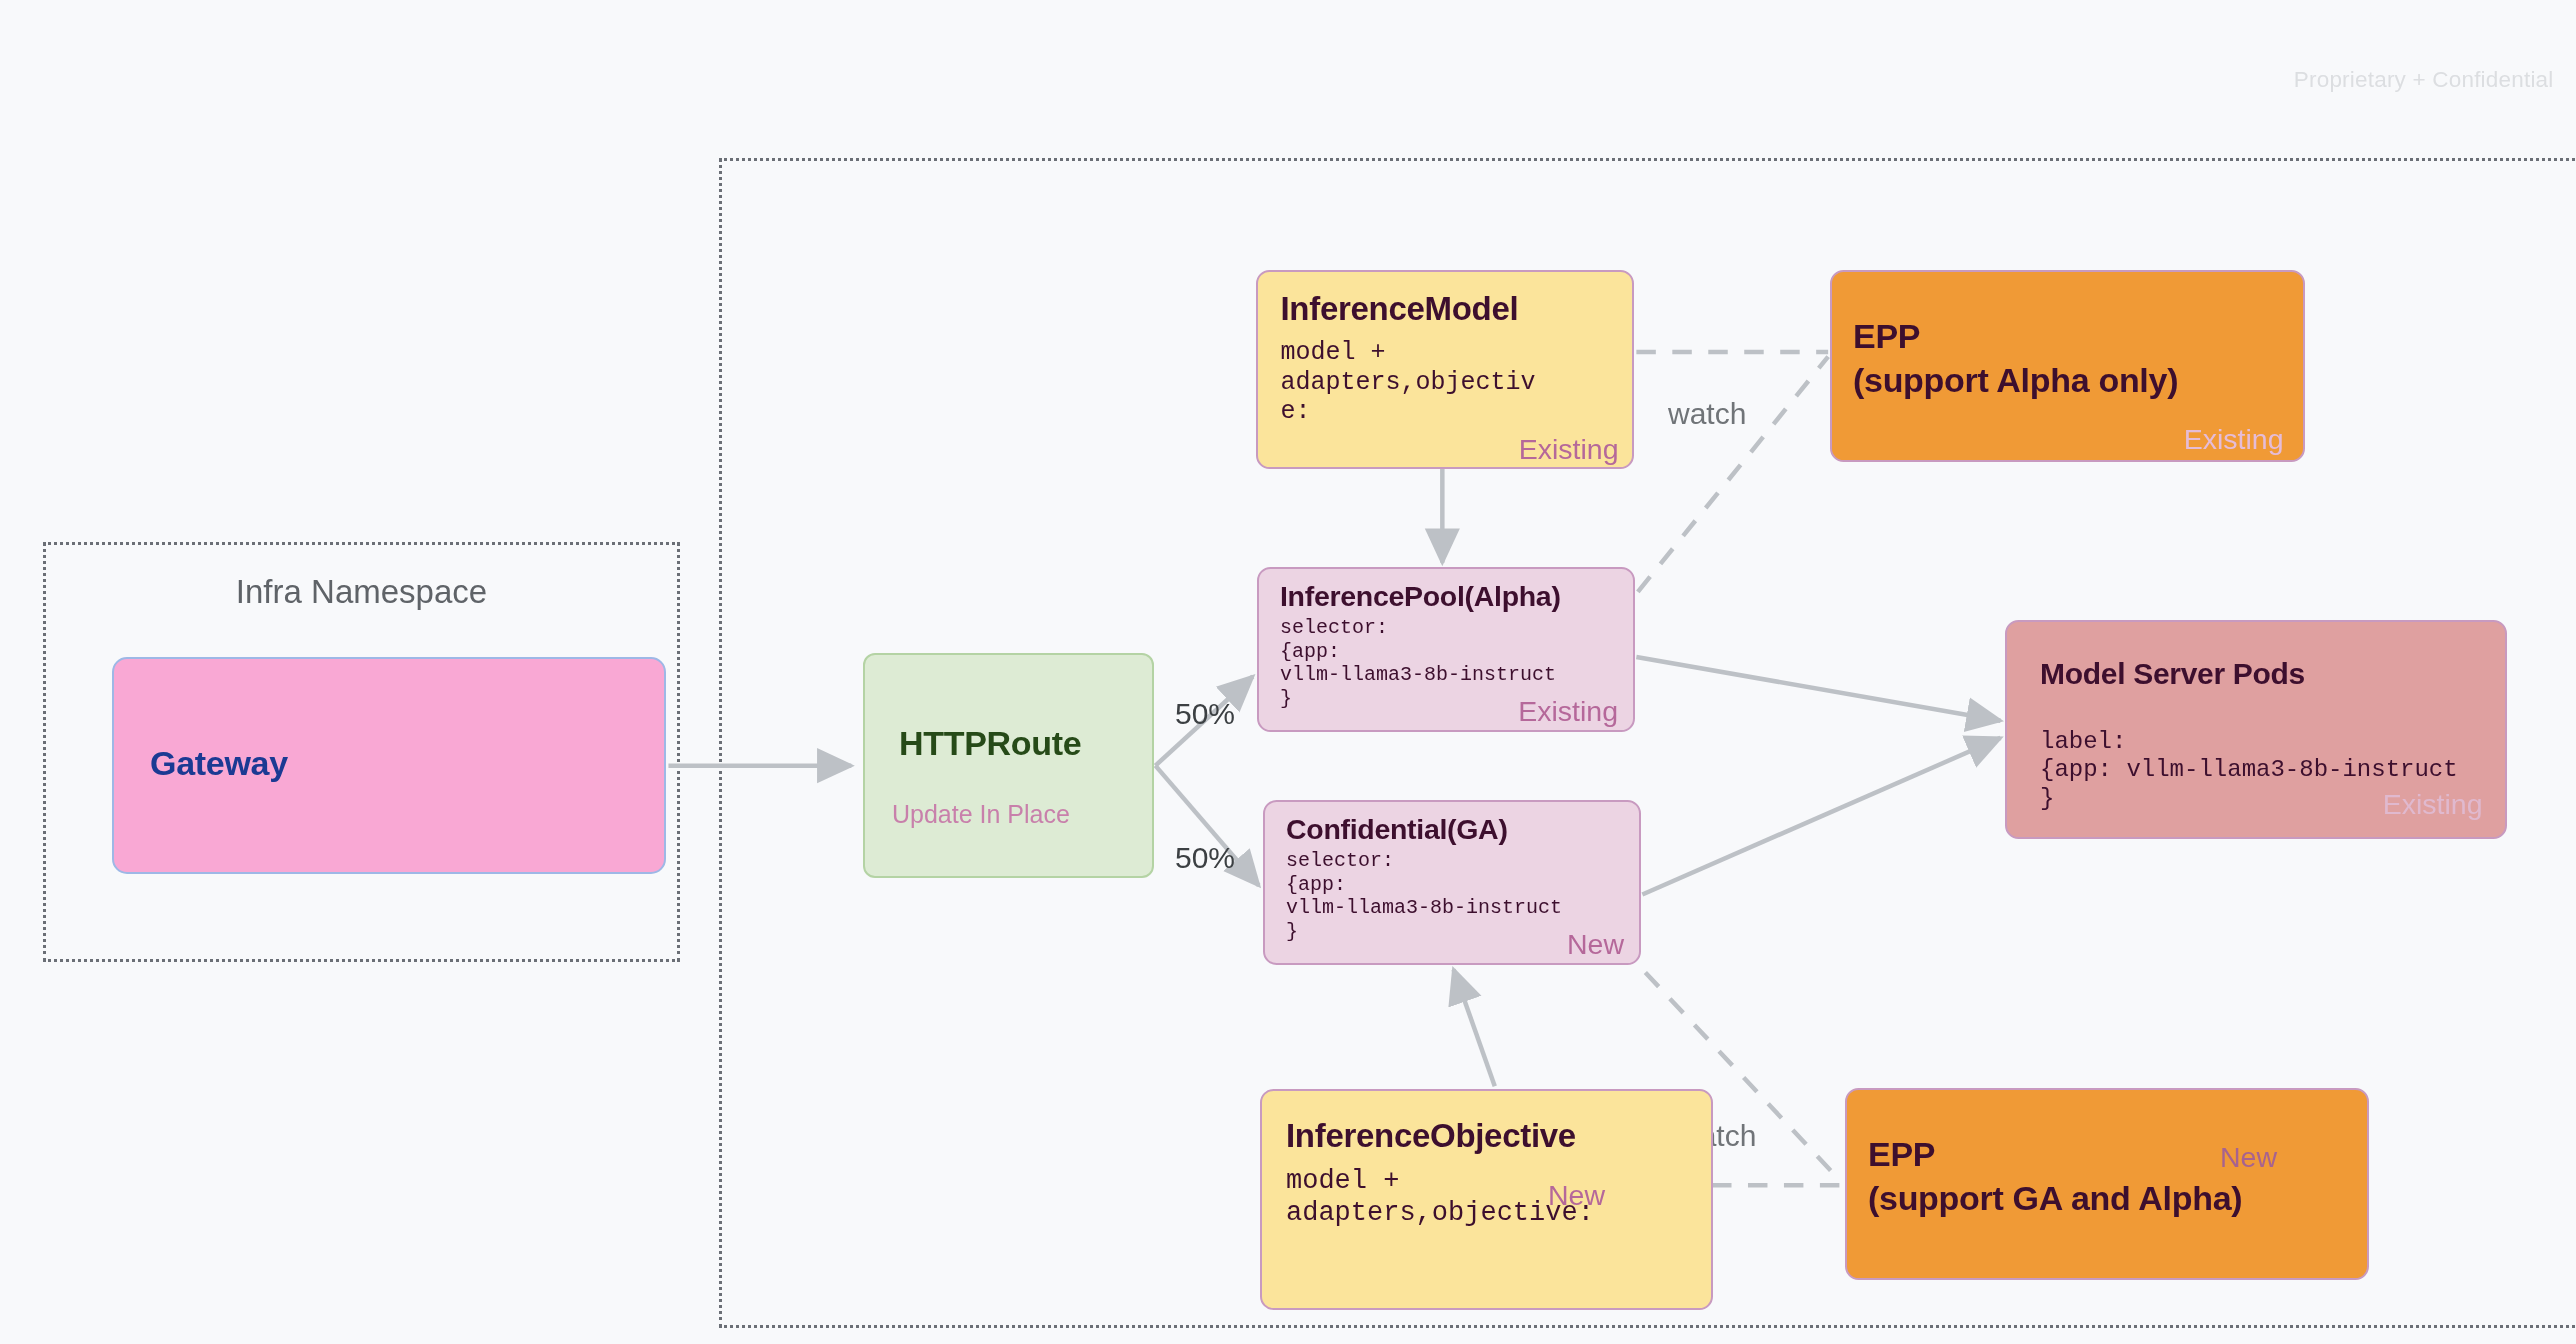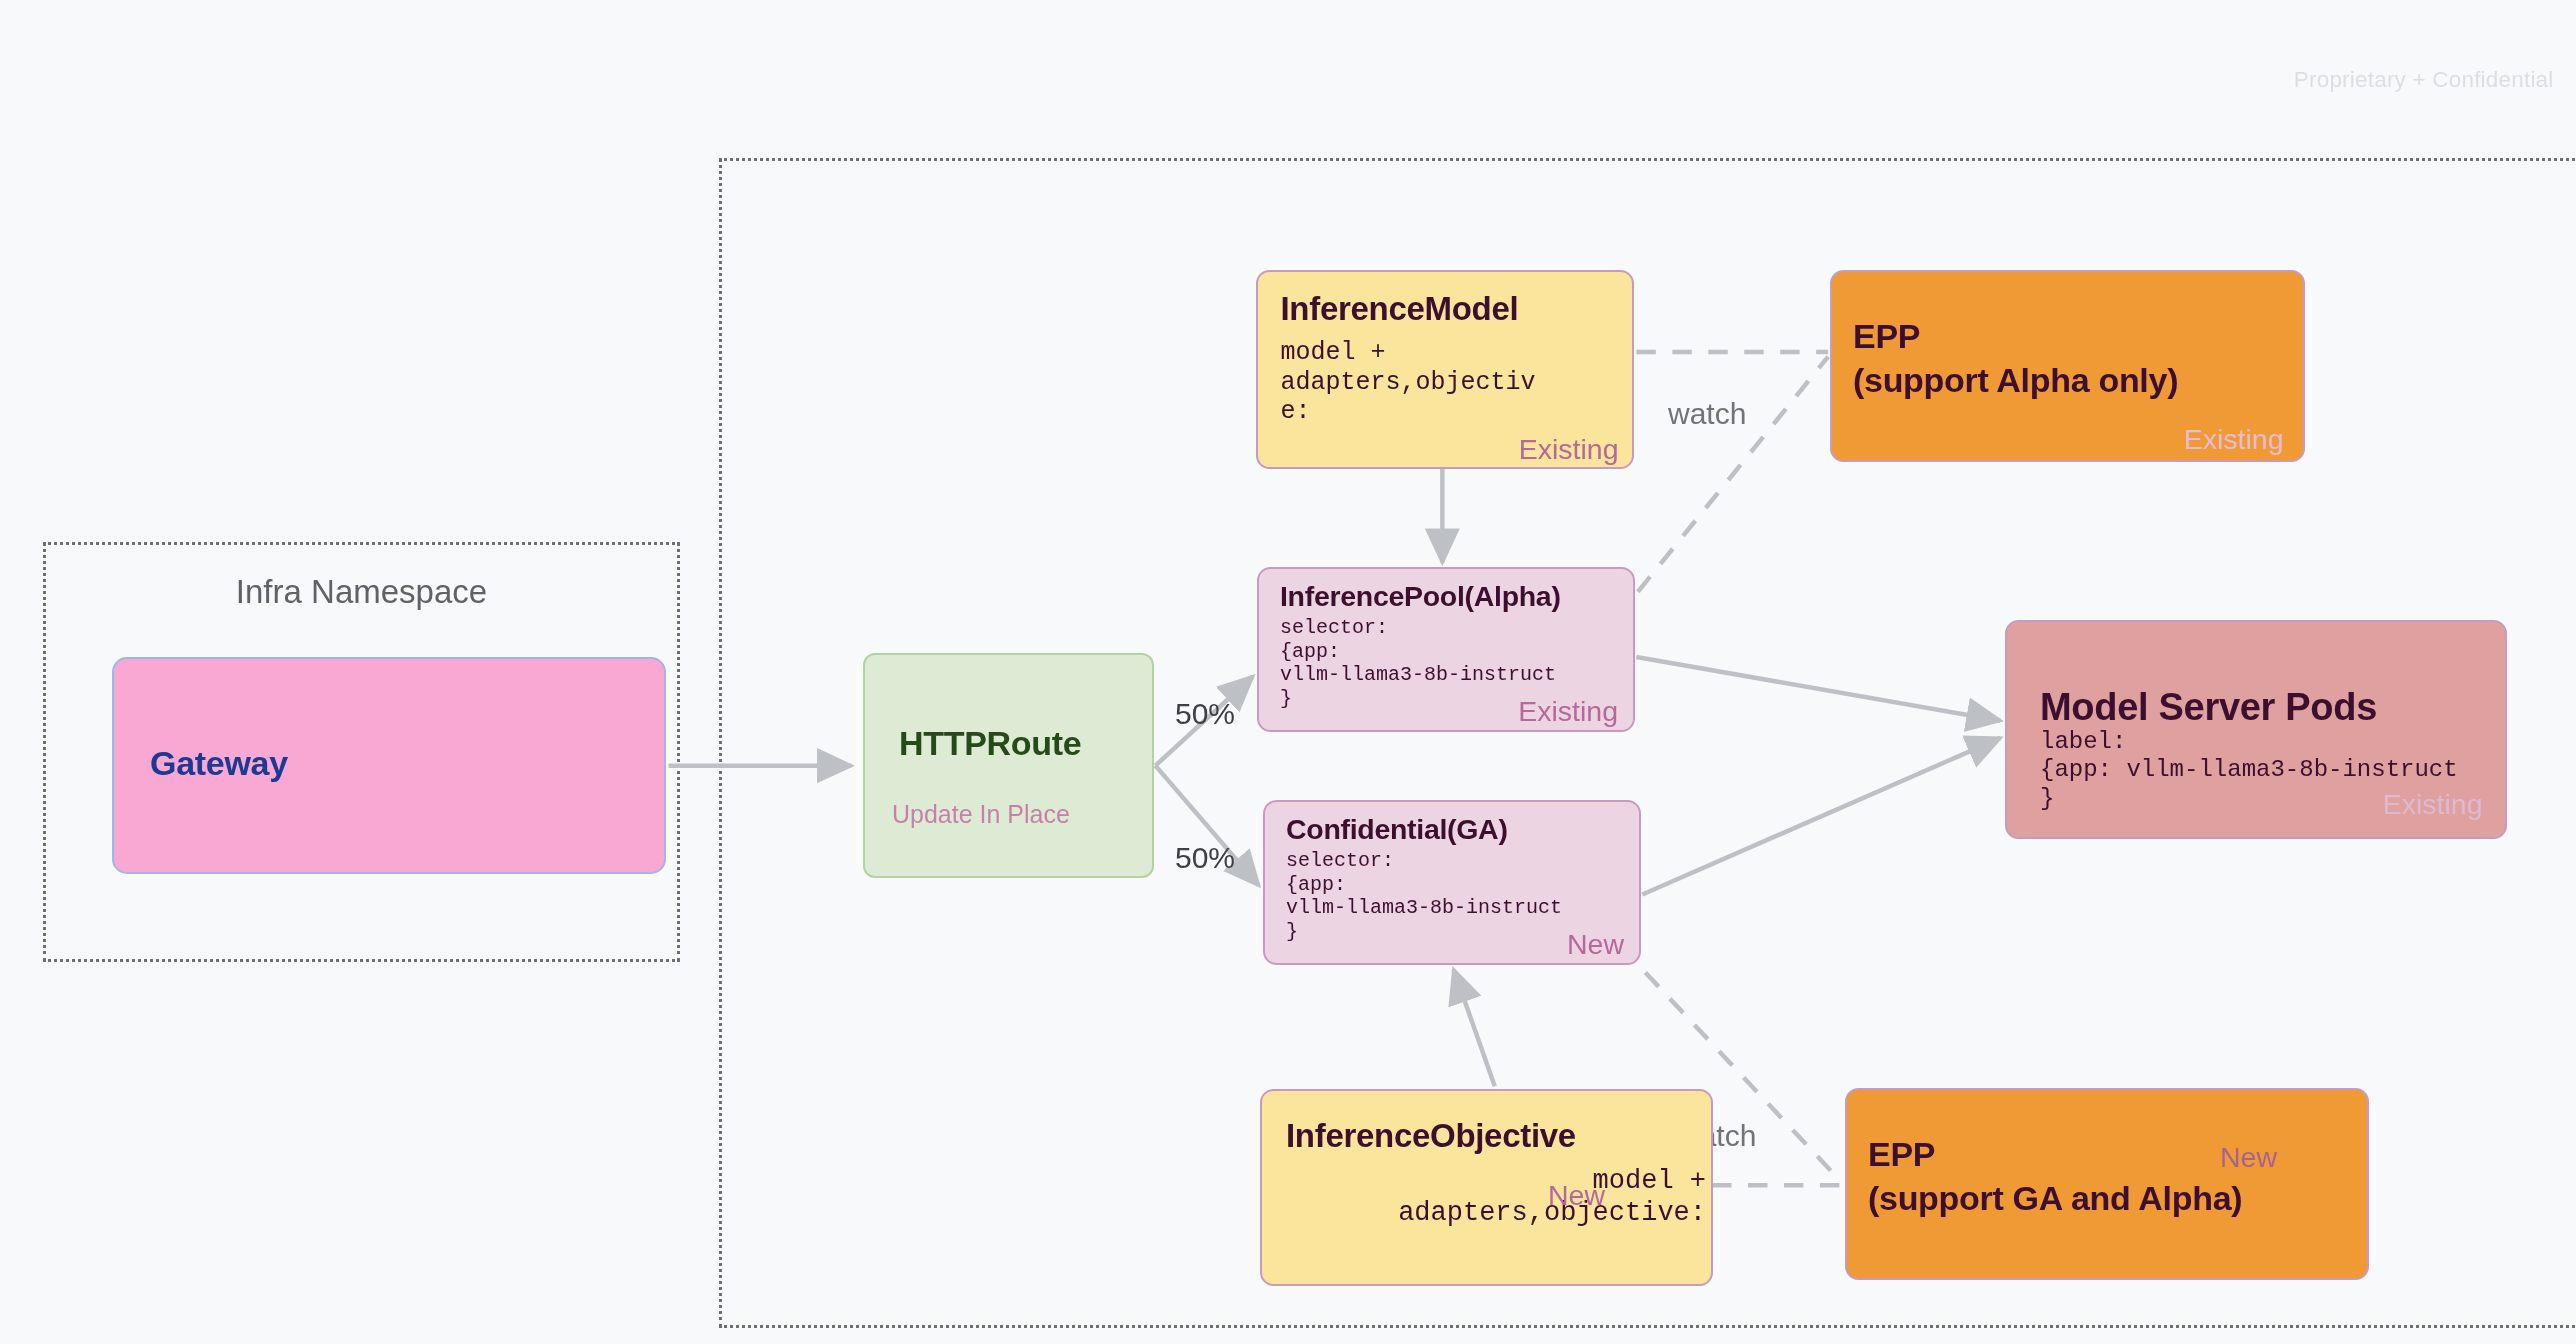--- a/index.html
+++ b/index.html
@@ -116,23 +116,22 @@
   }
   #poolga-node .title {
     position:absolute; left: 21px; top: 10.5px; font-size: 28.5px;
   }
   #poolga-node .mono {
     position:absolute; left: 21px; top: 47px; font-size: 20px; width: 352px;
   }
   #poolga-node .tag { right: 15px; bottom: 2.2px; }
 
   #inferenceobjective-node {
-    left: 1260px; top: 1089px; width: 453px; height: 197px;
+    left: 1260px; top: 1089px; width: 453px; height: 221px;
     background: #fbe49b;
-    text-align: right;
   }
   #inferenceobjective-node .title {
     position:absolute; left: 24px; top: 25.5px; font-size: 33px;
   }
   #inferenceobjective-node .mono {
     position:absolute; left: 24px; top: 75px; font-size: 27px; width: 420px;
   }
   #inferenceobjective-node .tag { left: 286px; top: 88px; }
 
   #epp-alpha-node {
@@ -151,21 +150,21 @@
   #epp-ga-node .title {
     position:absolute; left: 21px; top: 43px; font-size: 34px; line-height: 1.28;
   }
   #epp-ga-node .tag { right: 90px; top: 51px; color:#a7638f; }
 
   #modelserver-node {
     left: 2005px; top: 620px; width: 502px; height: 219px;
     background: #dfa0a0;
   }
   #modelserver-node .title {
-    position:absolute; left: 33px; top: 64px; font-size: 38px;
+    position:absolute; left: 33px; top: 35px; font-size: 30px;
   }
   #modelserver-node .mono {
     position:absolute; left: 33px; top: 106px; font-size: 24px; width: 457px;
   }
   #modelserver-node .tag { right: 22.5px; bottom: 16.5px; color:#e0b9cf; }
 
   .edge-label {
     position: absolute;
     font-size: 30px;
     color: #3c4043;

